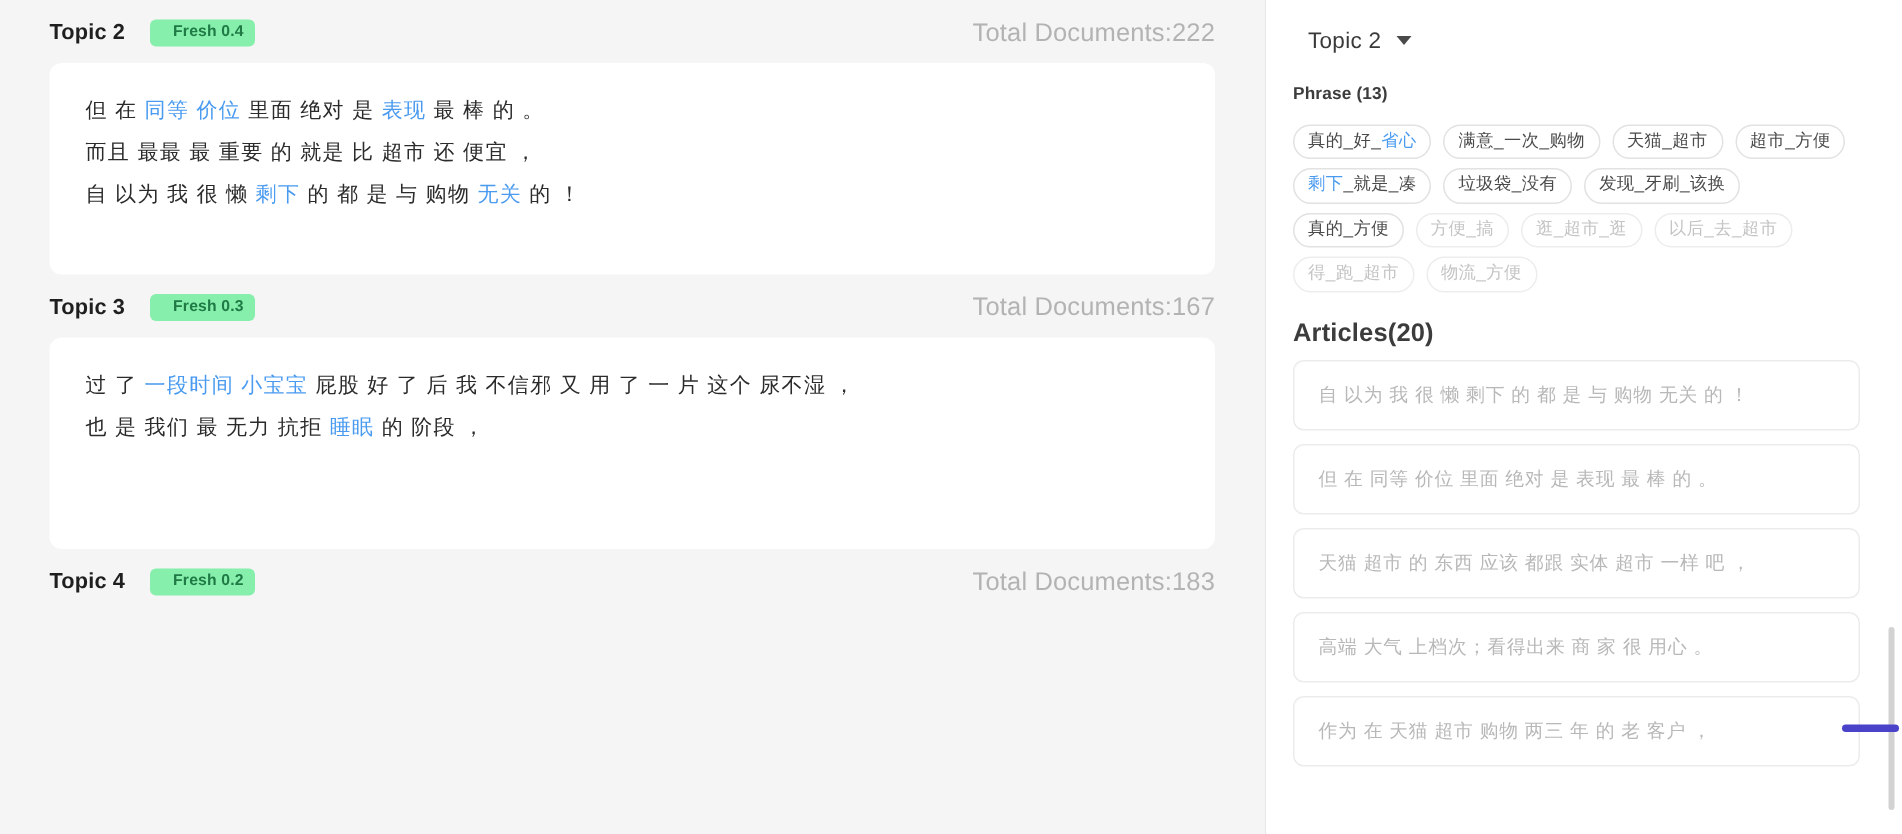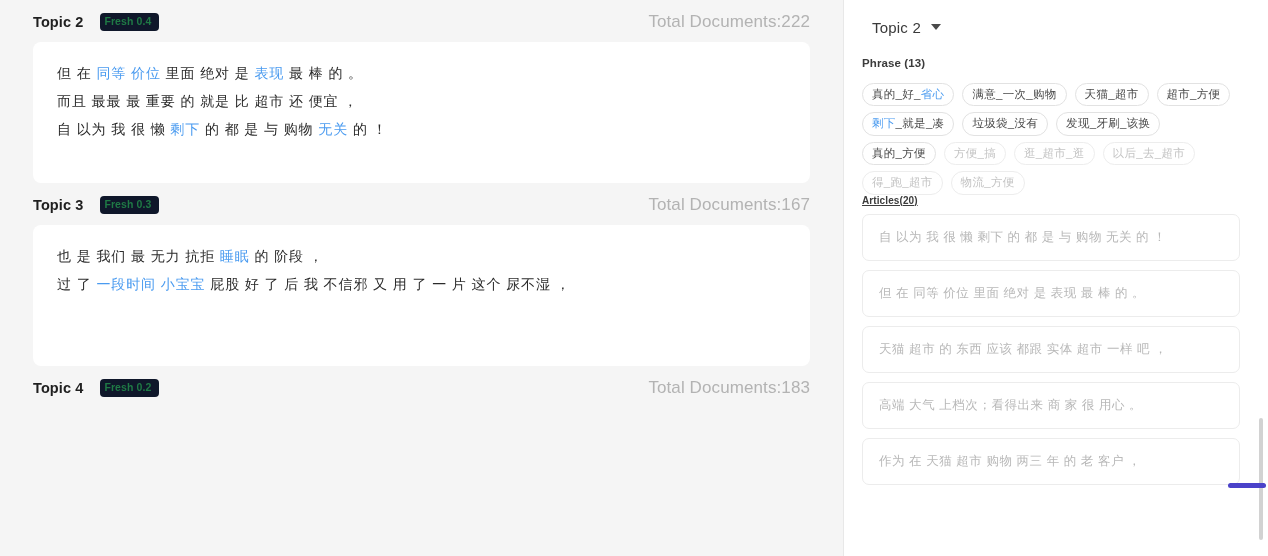--- a/index.html
+++ b/index.html
@@ -37,26 +37,26 @@
     position: relative;
   }
   .topic-title {
     font-size: 14.5px;
     font-weight: bold;
     color: #1f1f1f;
     letter-spacing: 0.1px;
   }
   .fresh-badge {
     margin-left: 17px;
-    background: #0f172a;
+    background: #86efac;
     color: #1f7a45;
     font-size: 10.5px;
     font-weight: bold;
     border-radius: 4px;
-    padding: 3px 8px 4px 4px;
+    padding: 3px 8px 4px 15px;
     line-height: 1;
     letter-spacing: 0.1px;
   }
   .total-docs {
     margin-left: auto;
     font-size: 17px;
     color: #b3b3b3;
     letter-spacing: 0.1px;
   }
   .doc-card {
@@ -135,26 +135,26 @@
     line-height: 1.25;
     white-space: nowrap;
     letter-spacing: 0.3px;
     background: #ffffff;
     cursor: pointer;
   }
   .phrase-tag .hl { color: #4a9bf0; }
   .phrase-tag.faded { color: #c4c4c4; border-color: #ededed; }
 
   .articles-label {
-    font-size: 10px;
+    font-size: 17px;
     font-weight: bold;
     color: #3c3c3c;
+    margin-top: 17px;
     margin-bottom: 8px;
     letter-spacing: 0.1px;
-    text-decoration: underline;
   }
   .article-list {
     display: flex;
     flex-direction: column;
     gap: 9px;
   }
   .article-card {
     border: 1px solid #ececec;
     border-radius: 7px;
     height: 47px;
@@ -217,22 +217,22 @@
             <div class="doc-line"><span>自 以为 我 很 懒 </span><span class="hl">剩下</span><span> 的 都 是 与 购物 </span><span class="hl">无关</span><span> 的 ！</span></div>
           </div>
         </div>
         <div class="topic-block">
           <div class="topic-head">
             <span class="topic-title">Topic 3</span>
             <span class="fresh-badge">Fresh 0.3</span>
             <span class="total-docs">Total Documents:167</span>
           </div>
           <div class="doc-card">
+            <div class="doc-line"><span>过 了 </span><span class="hl">一段时间 小宝宝</span><span> 屁股 好 了 后 我 不信邪 又 用 了 一 片 这个 尿不湿 ，</span></div>
             <div class="doc-line"><span>也 是 我们 最 无力 抗拒 </span><span class="hl">睡眠</span><span> 的 阶段 ，</span></div>
-            <div class="doc-line"><span>过 了 </span><span class="hl">一段时间 小宝宝</span><span> 屁股 好 了 后 我 不信邪 又 用 了 一 片 这个 尿不湿 ，</span></div>
           </div>
         </div>
         <div class="topic-block">
           <div class="topic-head">
             <span class="topic-title">Topic 4</span>
             <span class="fresh-badge">Fresh 0.2</span>
             <span class="total-docs">Total Documents:183</span>
           </div>
         </div>
       </div>

